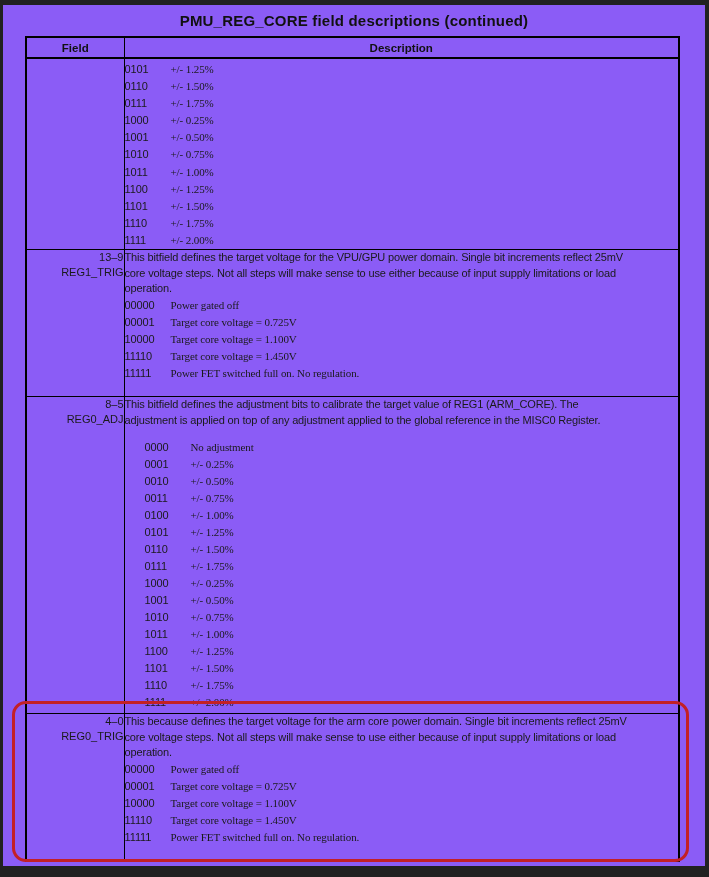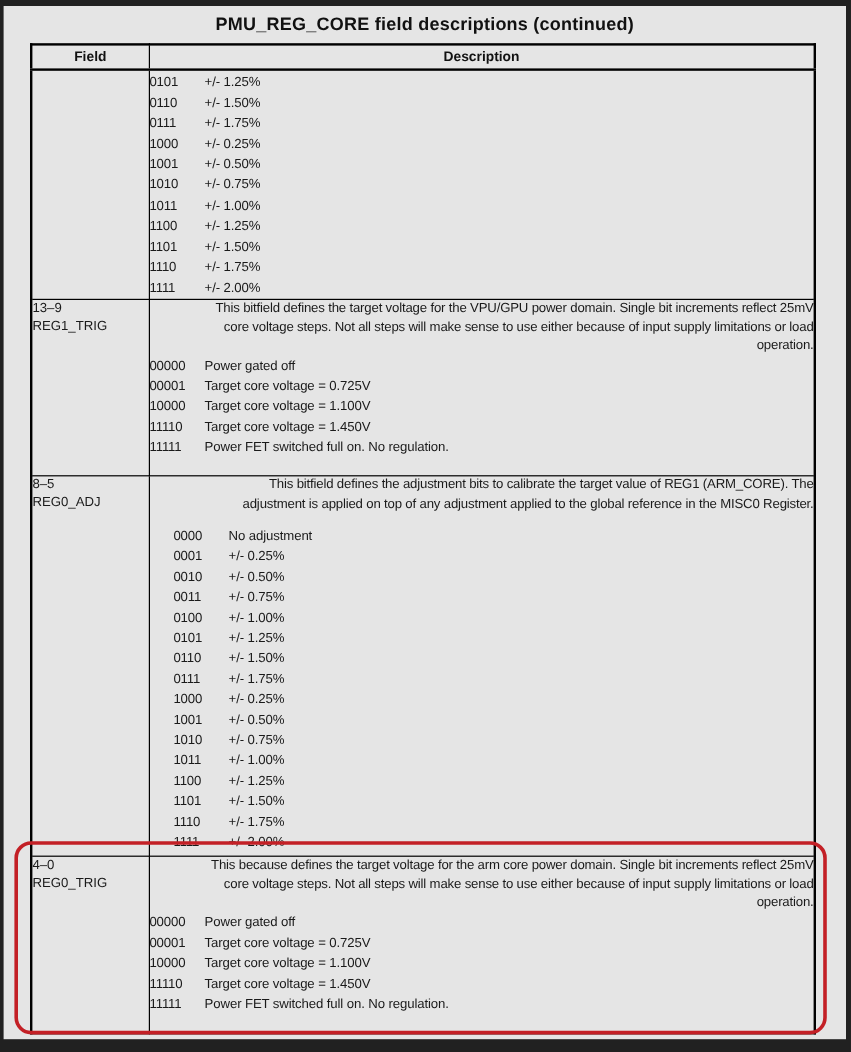--- a/index.html
+++ b/index.html
@@ -4,21 +4,21 @@
 <style>
   html, body { margin:0; padding:0; background:#262626; }
   #screenshot {
     position:relative; width:709px; height:877px; overflow:hidden;
     background:#212121;
     font-family:"Liberation Sans", sans-serif;
     -webkit-font-smoothing:antialiased;
   }
   .page {
     position:absolute; left:3px; top:5px; width:702px; height:861px;
-    background:#e5e5e5;
+    background:#8b5cf6;
   }
   .doc-title {
     position:absolute; top:7px; left:0; width:100%;
     text-align:center; font-size:15px; font-weight:bold; color:#111;
     letter-spacing:0.2px;
   }
   table.field-table {
     position:absolute; left:22px; top:31px; width:655px;
     border-collapse:collapse; table-layout:fixed;
     border:2px solid #000;
@@ -30,30 +30,30 @@
   }
   .field-table thead th { border-bottom:2px solid #000;text-align:center; }
   col.c-field { width:98px; }
   .field-table td {
     vertical-align:top; font-size:11px; color:#1a1a1a; padding:0;
   }
   tr.row-0 { height:189px; }
   tr.row-1 { height:147px; }
   tr.row-2 { height:317px; }
   tr.row-3 { height:147px; }
-  .field-cell { text-align:left; padding-top:4px; line-height:15px;margin-top:20px; }
+  .field-cell { text-align:right; padding-top:4px; line-height:15px;margin-top:20px; }
   .description-cell { padding:3px 8px 0 7px; }
-  .para-line { line-height:15.5px; white-space:nowrap; letter-spacing:-0.15px;text-align:right; }
+  .para-line { line-height:15.5px; white-space:nowrap; letter-spacing:-0.15px; }
   .bit-list { margin-top:0; }
   tr.row-0 .bit-list { margin-top:2px; }
   tr.row-2 .bit-list { margin-top:11px;padding-left:20px; }
   .bit-item { display:flex; line-height:17px; letter-spacing:-0.1px; }
   tr.row-0 .bit-item { line-height:17.1px; }
   .bit-code { flex:0 0 46px; }
-  .bit-text { flex:1 1 auto; white-space:nowrap; }
+  .bit-text { flex:1 1 auto; white-space:nowrap;font-family:Liberation Serif, serif; }
   .highlight-box {
     position:absolute; left:12px; top:701px; width:677px; height:161px;
     box-sizing:border-box;
     border:3px solid #c32026; border-radius:14px;
     pointer-events:none;
   }
 </style>
 </head>
 <body>
 

